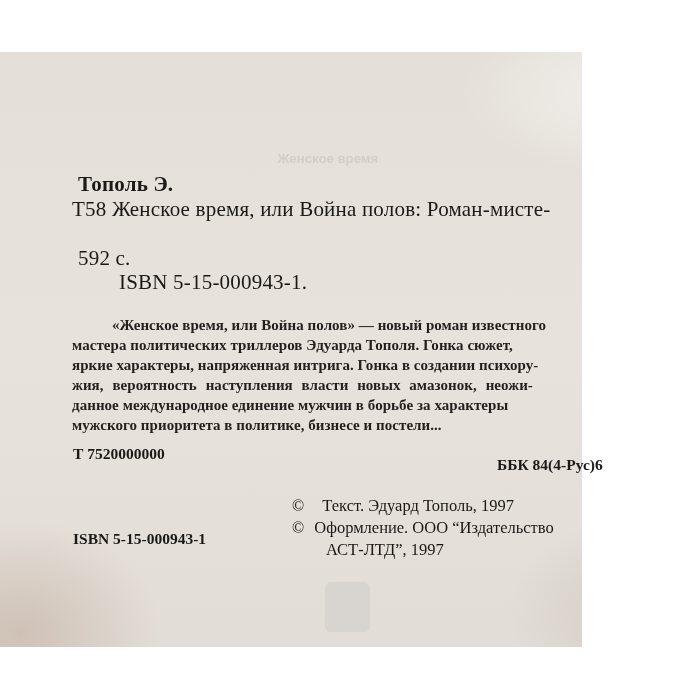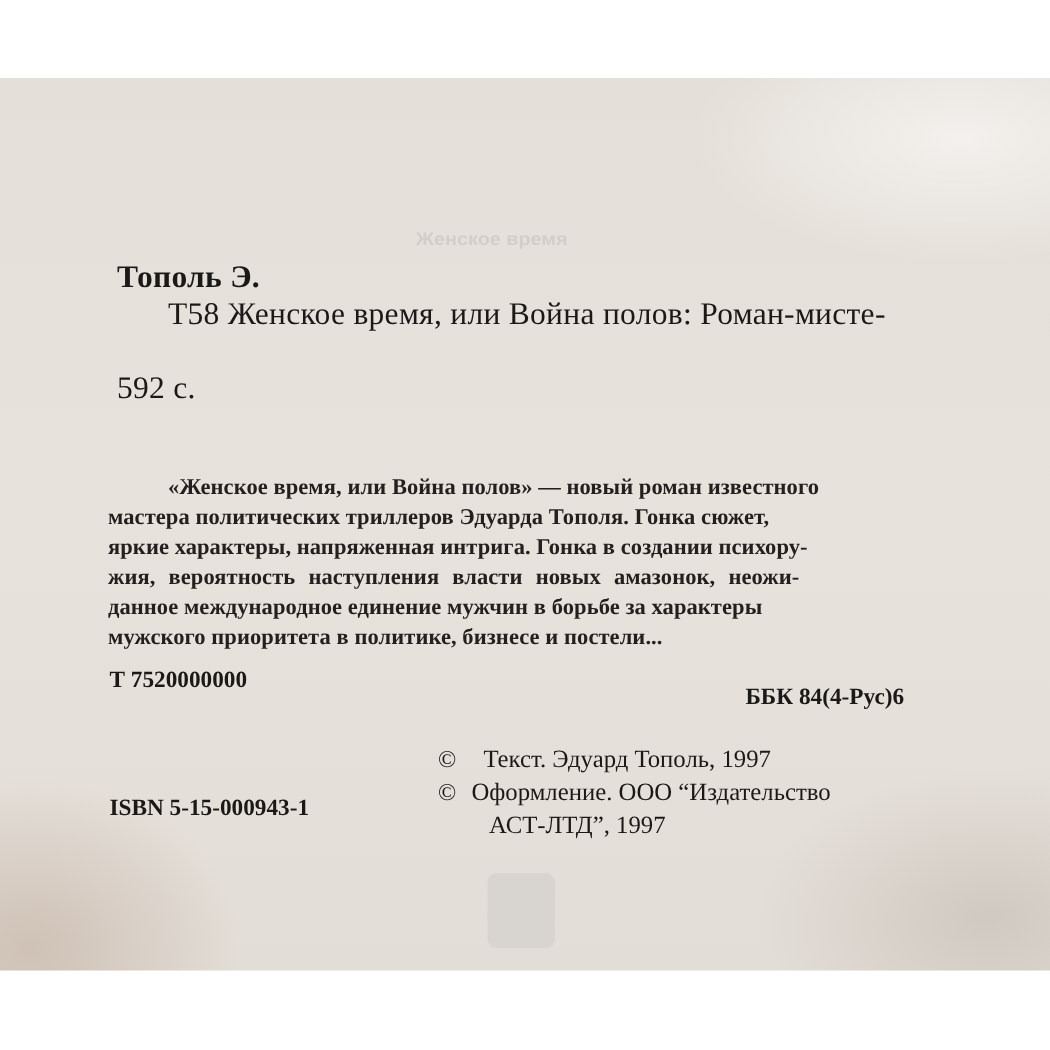--- a/index.html
+++ b/index.html
@@ -3,21 +3,21 @@
   <meta charset="utf-8">
   <style>
     html, body { margin: 0; padding: 0; }
     body {
       width: 700px; height: 700px; position: relative; overflow: hidden;
       background: #ffffff;
       font-family: "Liberation Serif", "DejaVu Serif", serif;
       color: #1b1918;
     }
     .page {
-      position: absolute; left: 0; top: 52px; width: 700px; height: 595px;
+      position: absolute; left: 0; top: 52px; width: 582px; height: 595px;
       background:
         radial-gradient(ellipse 260px 120px at 640px 40px, rgba(255,255,255,0.55), rgba(255,255,255,0) 70%),
         radial-gradient(ellipse 200px 160px at 20px 580px, rgba(170,140,120,0.35), rgba(170,140,120,0) 70%),
         radial-gradient(ellipse 220px 140px at 660px 560px, rgba(150,140,130,0.25), rgba(150,140,130,0) 70%),
         linear-gradient(180deg, #e4dfd8 0%, #e7e2db 50%, #e2ddd6 100%);
     }
     .ghost {
       position: absolute; color: rgba(120,130,140,0.18); font-family: "Liberation Sans", sans-serif;
       font-weight: bold; pointer-events: none;
     }
@@ -32,28 +32,29 @@
 </head>
 <body>
 
 <div class="page">
 
   <div class="ghost" style="left:282px; top:100px; font-size:12px; transform:scaleX(1.1);">Женское время</div>
   <div class="ghost" style="left:325px; top:530px; width:45px; height:50px; background:rgba(130,140,150,0.10); border-radius:6px;"></div>
 
   <div class="t hdr b" style="left:78px; top:122px;">Тополь Э.</div>
 
-  <div class="t hdr" style="left:72px; top:147px;margin-left:40px;">
+  <div class="t hdr" style="left:72px; top:147px;">
     <span>Т58</span>
     <span>Женское время, или Война полов: Роман-мисте-</span>
   </div>
 
 
   <div class="t hdr" style="left:78px; top:196px;">592 с.</div>
 
+  <div class="t hdr" style="left:119px; top:220px;">ISBN 5-15-000943-1.</div>
 
   <div class="t para" style="left:112px; top:266px;">«Женское время, или Война полов» — новый роман известного</div>
   <div class="t para" style="left:72px; top:286px;">мастера политических триллеров Эдуарда Тополя. Гонка сюжет,</div>
   <div class="t para" style="left:72px; top:306px;">яркие характеры, напряженная интрига. Гонка в создании психору-</div>
   <div class="t para" style="left:72px; top:326px; word-spacing:5px;">жия, вероятность наступления власти новых амазонок, неожи-</div>
   <div class="t para" style="left:72px; top:346px;">данное международное единение мужчин в борьбе за характеры</div>
   <div class="t para" style="left:72px; top:366px;">мужского приоритета в политике, бизнесе и постели...</div>
 
   <div class="t small b" style="left:73px; top:394px;">Т 7520000000</div>
   <div class="t small b" style="left:497px; top:405px;">ББК 84(4-Рус)6</div>

